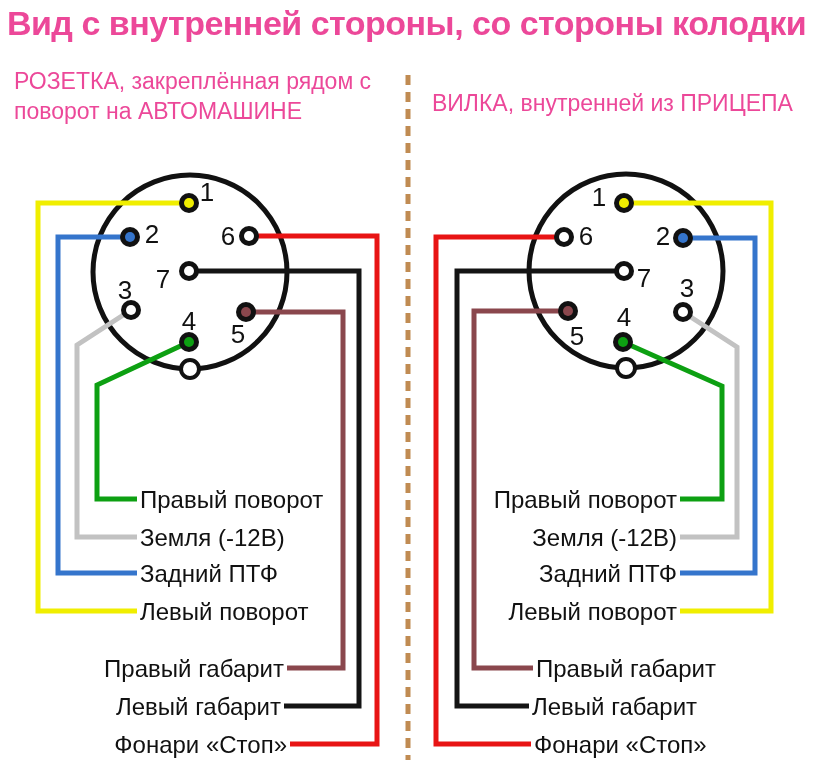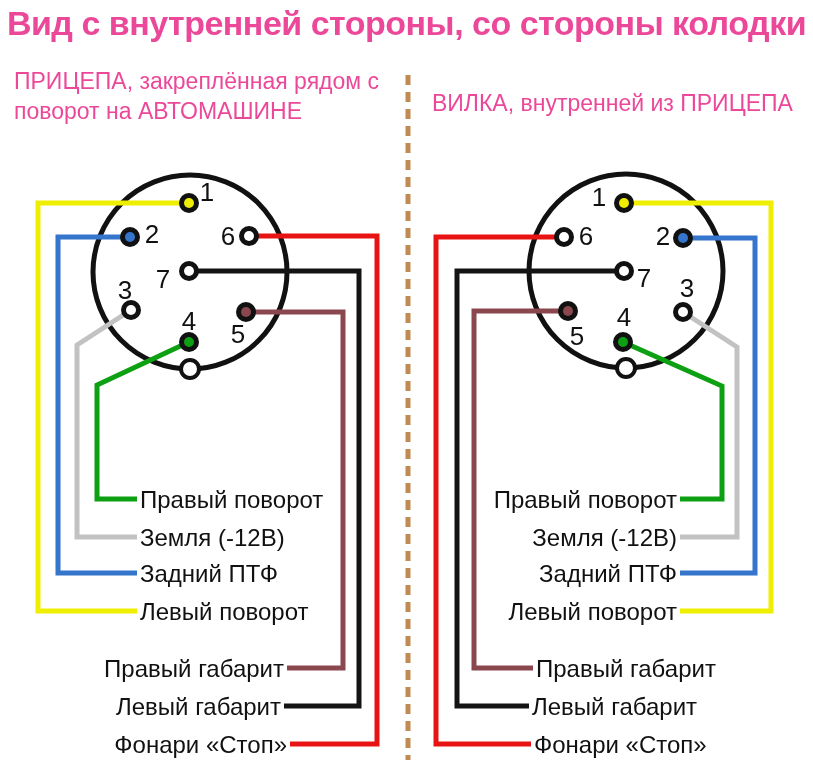--- a/index.html
+++ b/index.html
@@ -20,21 +20,21 @@
   .anchor-end{text-anchor:end;}
 </style>
 </head>
 <body>
 
 <div class="page">
 
   <div class="title">Вид с внутренней стороны, со стороны колодки</div>
 
   <div class="subtitle subtitle-left">
-    <div>ПРИЦЕПА, закреплённая рядом с</div>
+    <div>РОЗЕТКА, закреплённая рядом с</div>
     <div>поворот на АВТОМАШИНЕ</div>
   </div>
   <div class="subtitle subtitle-right">ВИЛКА, внутренней из ПРИЦЕПА</div>
 
   <svg width="813" height="783" viewBox="0 0 813 783">
 
     <line x1="408" y1="75" x2="408" y2="760" stroke-width="5" stroke-dasharray="10 7" stroke="#c08b52"></line>
 
     <circle class="outline" cx="190" cy="272" r="97" stroke="#111111"></circle>
     <circle class="notch" cx="190" cy="369" r="9" stroke="#111111"></circle>

